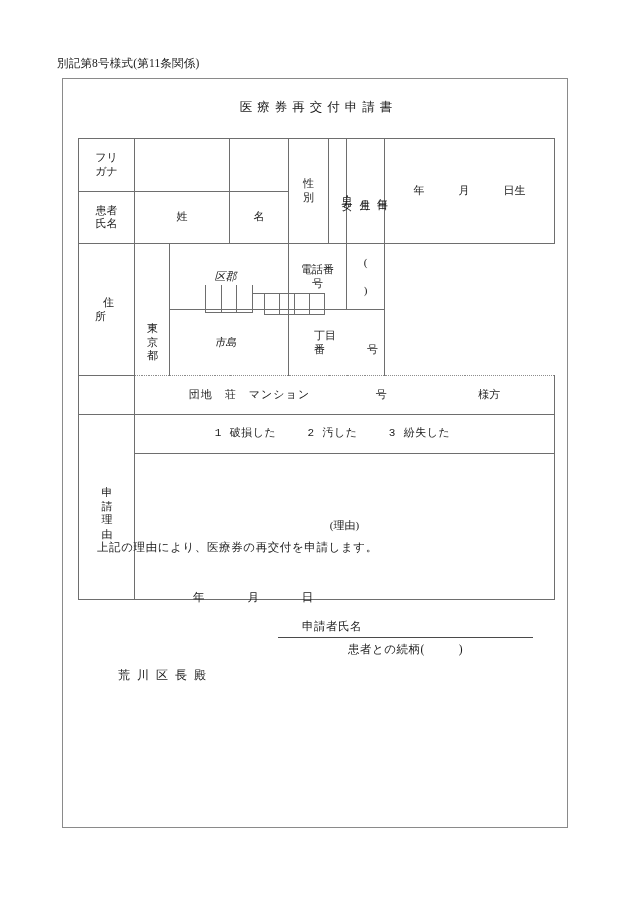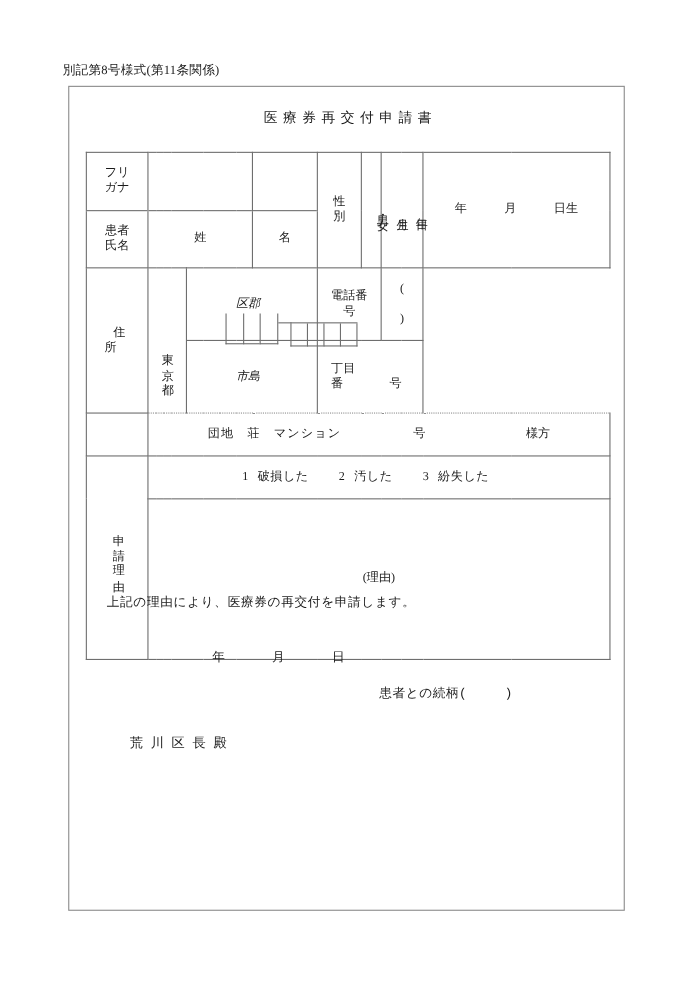--- a/index.html
+++ b/index.html
@@ -162,20 +162,21 @@
   }
   .pc-right .pc:last-child {
     border-right: 1px solid #6e6e6e;
   }
 
   
   .reason-opts {
     text-align: left;
     padding-left: 64px;
     letter-spacing: 0.5px;
+    font-family: Liberation Mono, monospace;
   }
   .reason-opts .opt { margin-right: 24px; white-space: nowrap; }
   .opt-num { margin-right: 8px; }
 
   
   .statement {
     position: absolute;
     left: 34px;
     top: 461px;
     font-size: 11.5px;
@@ -203,21 +204,20 @@
     letter-spacing: 0.5px;
     padding-bottom: 3px;
     border-bottom: 1px solid #4a4a4a;
     padding-left: 24px;
   }
   .relation {
     font-size: 11.5px;
     letter-spacing: 0.5px;
     text-align: center;
     padding-top: 4px;
-    font-family: Liberation Mono, monospace;
   }
   .relation .paren-gap { display: inline-block; width: 34px; }
 
   .addressee {
     position: absolute;
     left: 55px;
     top: 588px;
     font-size: 12px;
     letter-spacing: 7px;
     white-space: nowrap;
@@ -331,21 +331,21 @@
         </td>
       </tr>
 
       <tr style="height:26px">
         <td colspan="4" class="no-t dot-b">
           <span>東京都</span>
         </td>
         <td colspan="5" class="cell-tl dot-b" style="padding-left:5px;vertical-align:middle">
           <span>市島</span>
         </td>
-        <td colspan="4" class="dot-b" style="text-align:left;padding-right:6px">
+        <td colspan="4" class="dot-b" style="text-align:right;padding-right:6px">
           <span style="margin-right:42px">丁目</span><span style="margin-right:42px">番</span><span>号</span>
         </td>
       </tr>
 
       <tr style="height:27px">
         <td class="no-t"></td>
         <td colspan="15" class="dot-t">
           <span style="letter-spacing:1px">団地　荘　マンション</span>
           <span style="display:inline-block;width:60px"></span>
           <span>号</span>
@@ -396,20 +396,23 @@
 
     <div class="statement">上記の理由により、医療券の再交付を申請します。</div>
 
     <div class="date-line">
       <span>年</span>
       <span>月</span>
       <span>日</span>
     </div>
 
     <div class="applicant">
+      <div class="applicant-name">
+        <span>申請者氏名</span>
+      </div>
       <div class="relation">
         <span>患者との続柄(</span><span class="paren-gap"></span><span>)</span>
       </div>
     </div>
 
     <div class="addressee">荒川区長殿</div>
 
     <table class="tbl" id="office-table">
       <colgroup>
         <col style="width:72px">

